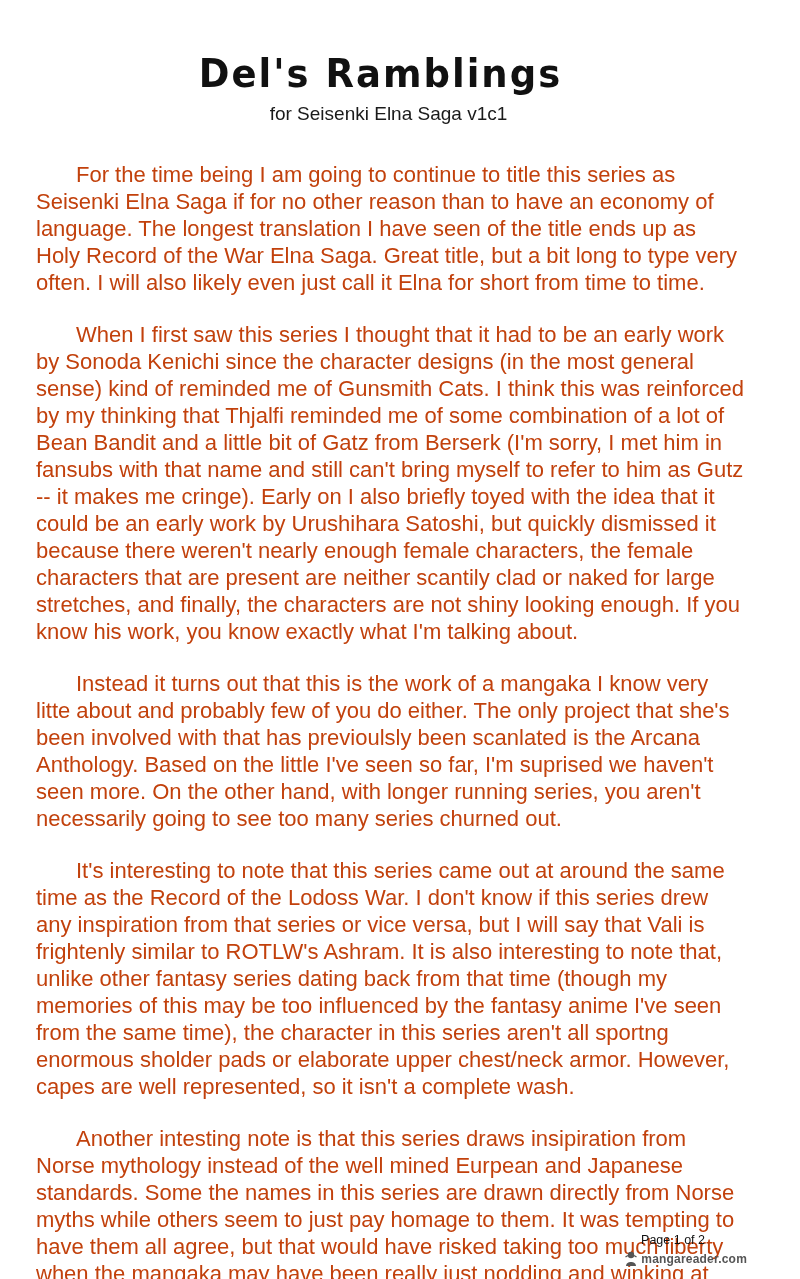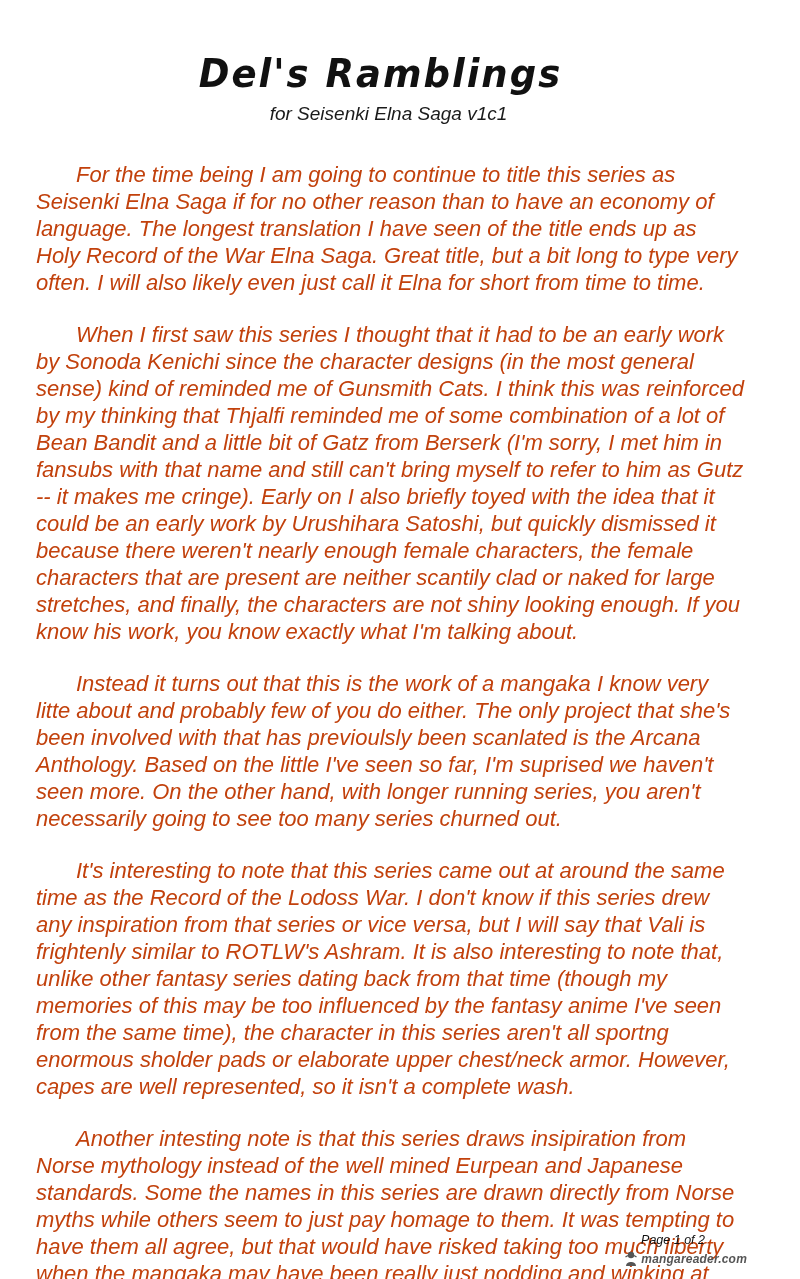--- a/index.html
+++ b/index.html
@@ -6,21 +6,20 @@
   html, body {
     background: #ffffff;
     font-family: "Liberation Sans", sans-serif;
   }
   .page {
     position: relative;
     width: 761px;
     height: 1279px;
     background: #ffffff;
     overflow: hidden;
-    font-style: italic;
   }
   .doc-header {
     text-align: center;
     padding-top: 52px;
   }
   .doc-title {
     font-family: "DejaVu Sans", sans-serif;
     font-weight: 700;
     font-size: 37px;
     letter-spacing: 2px;

